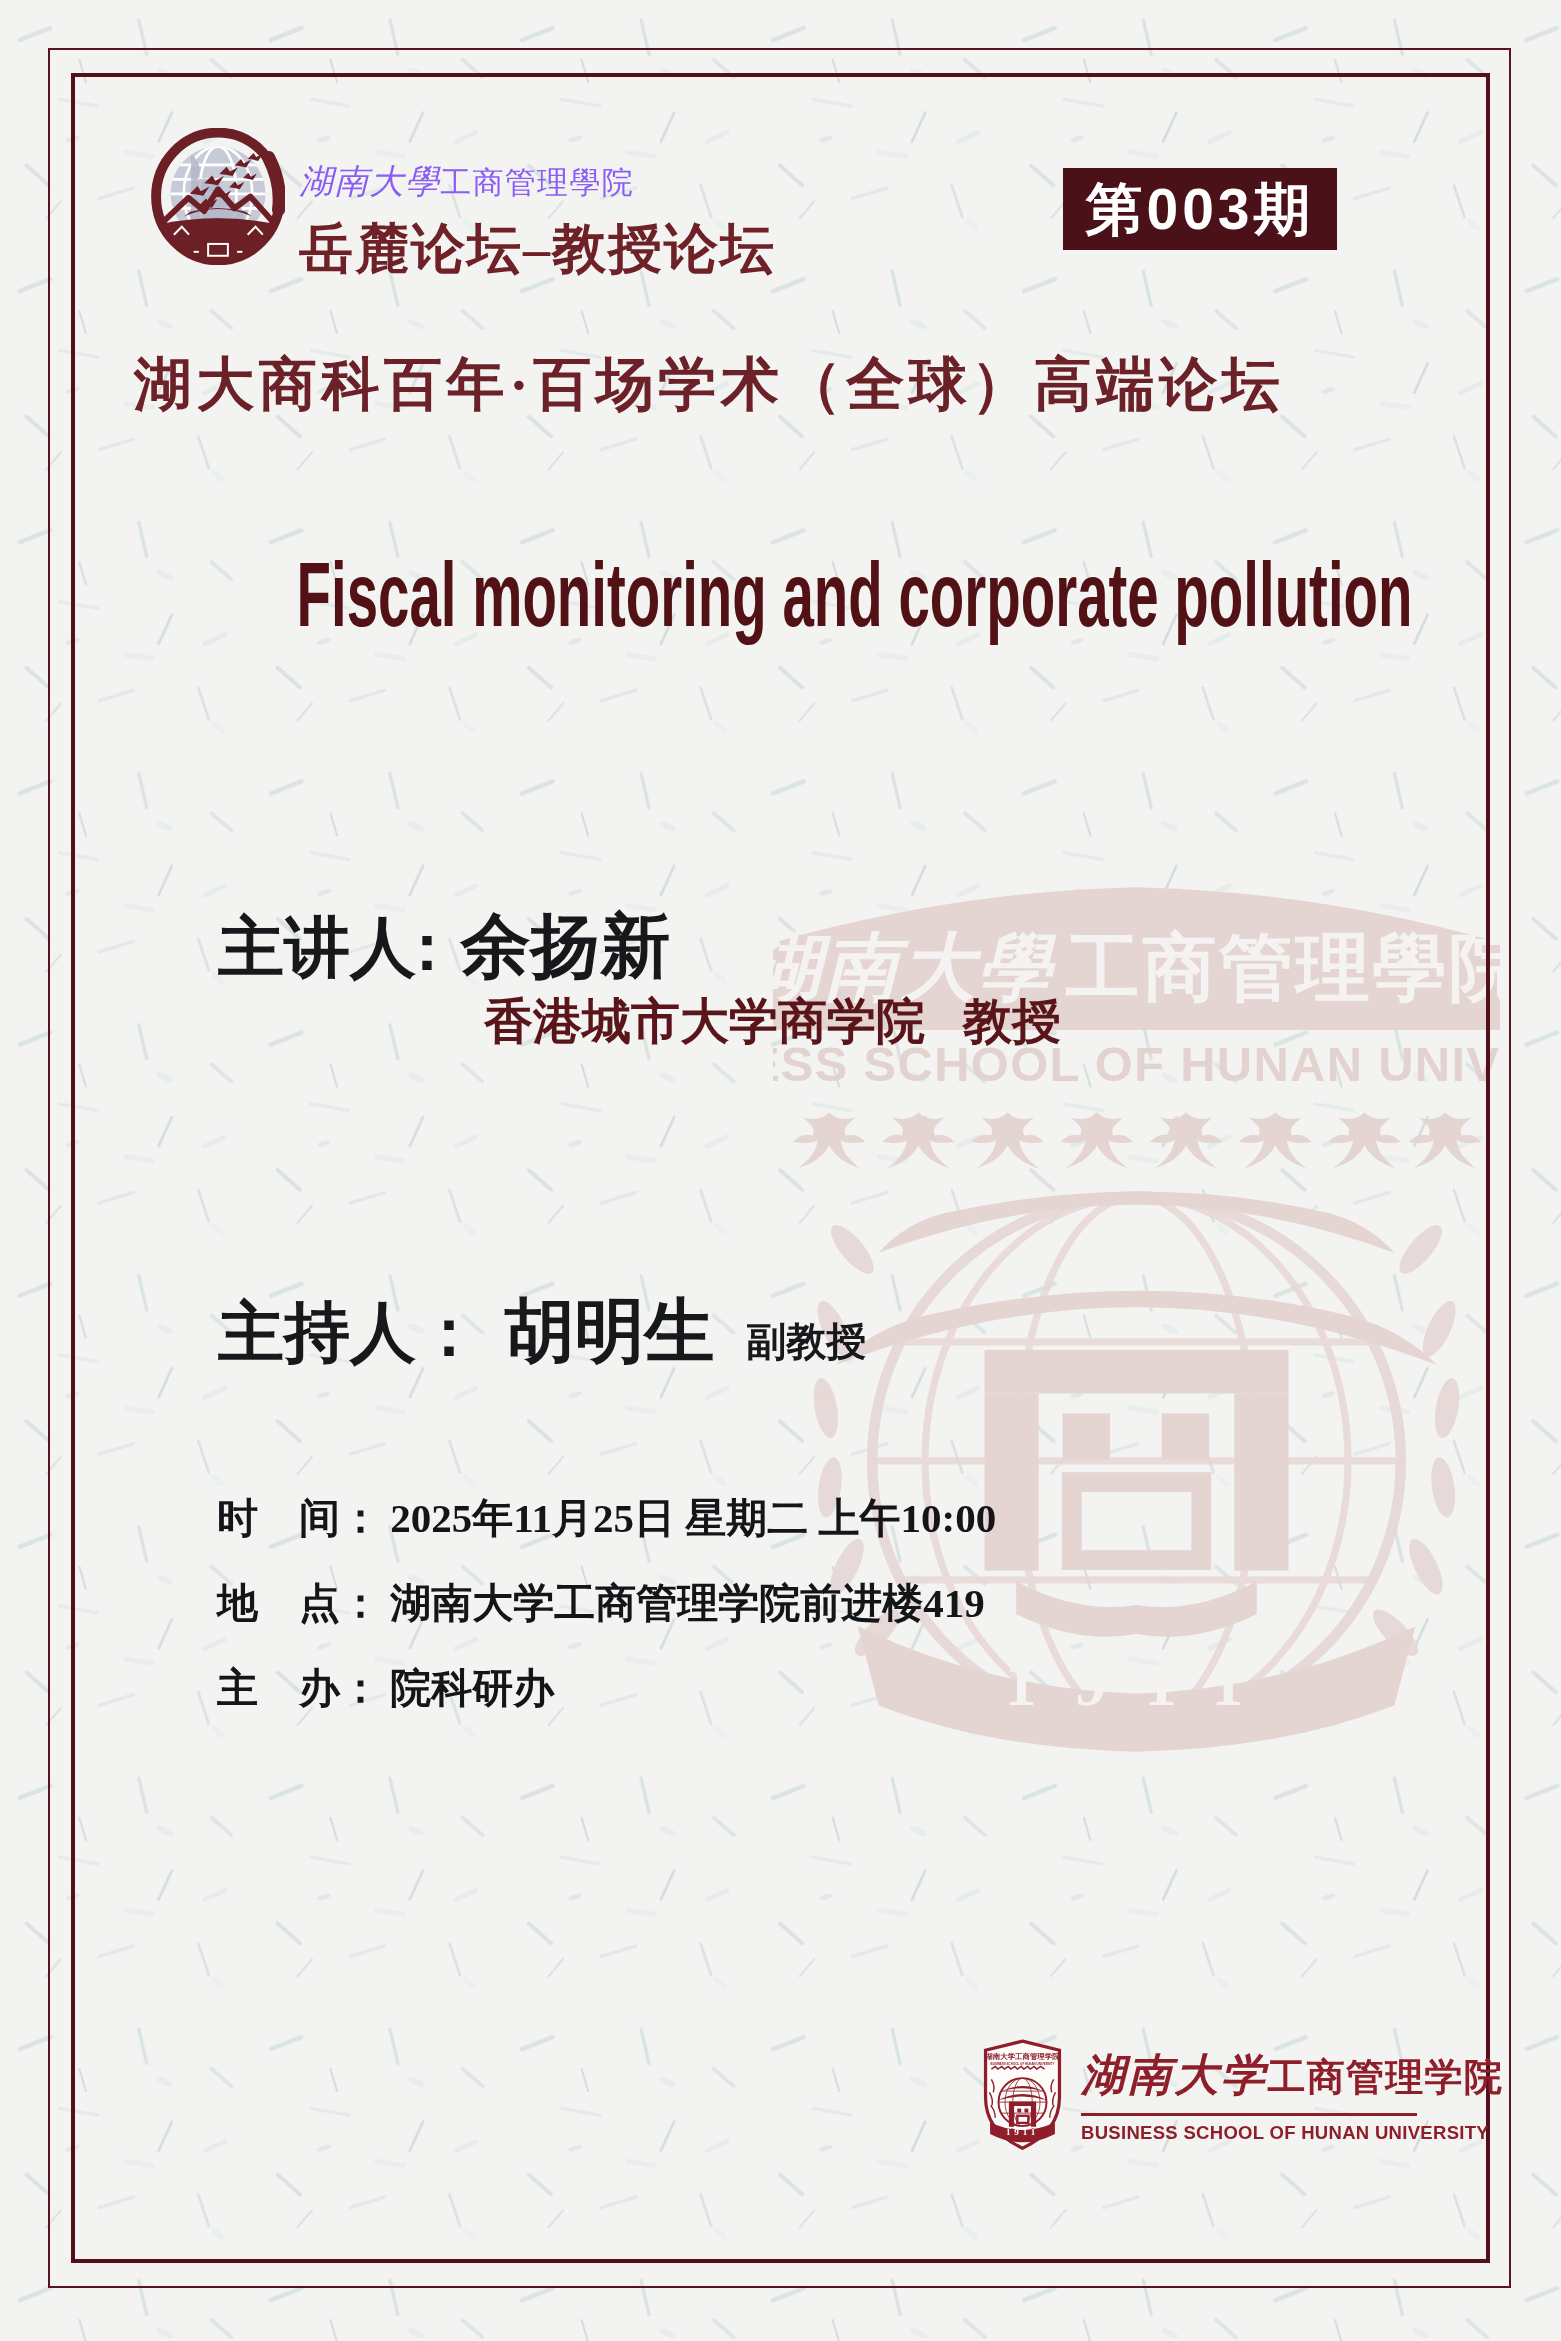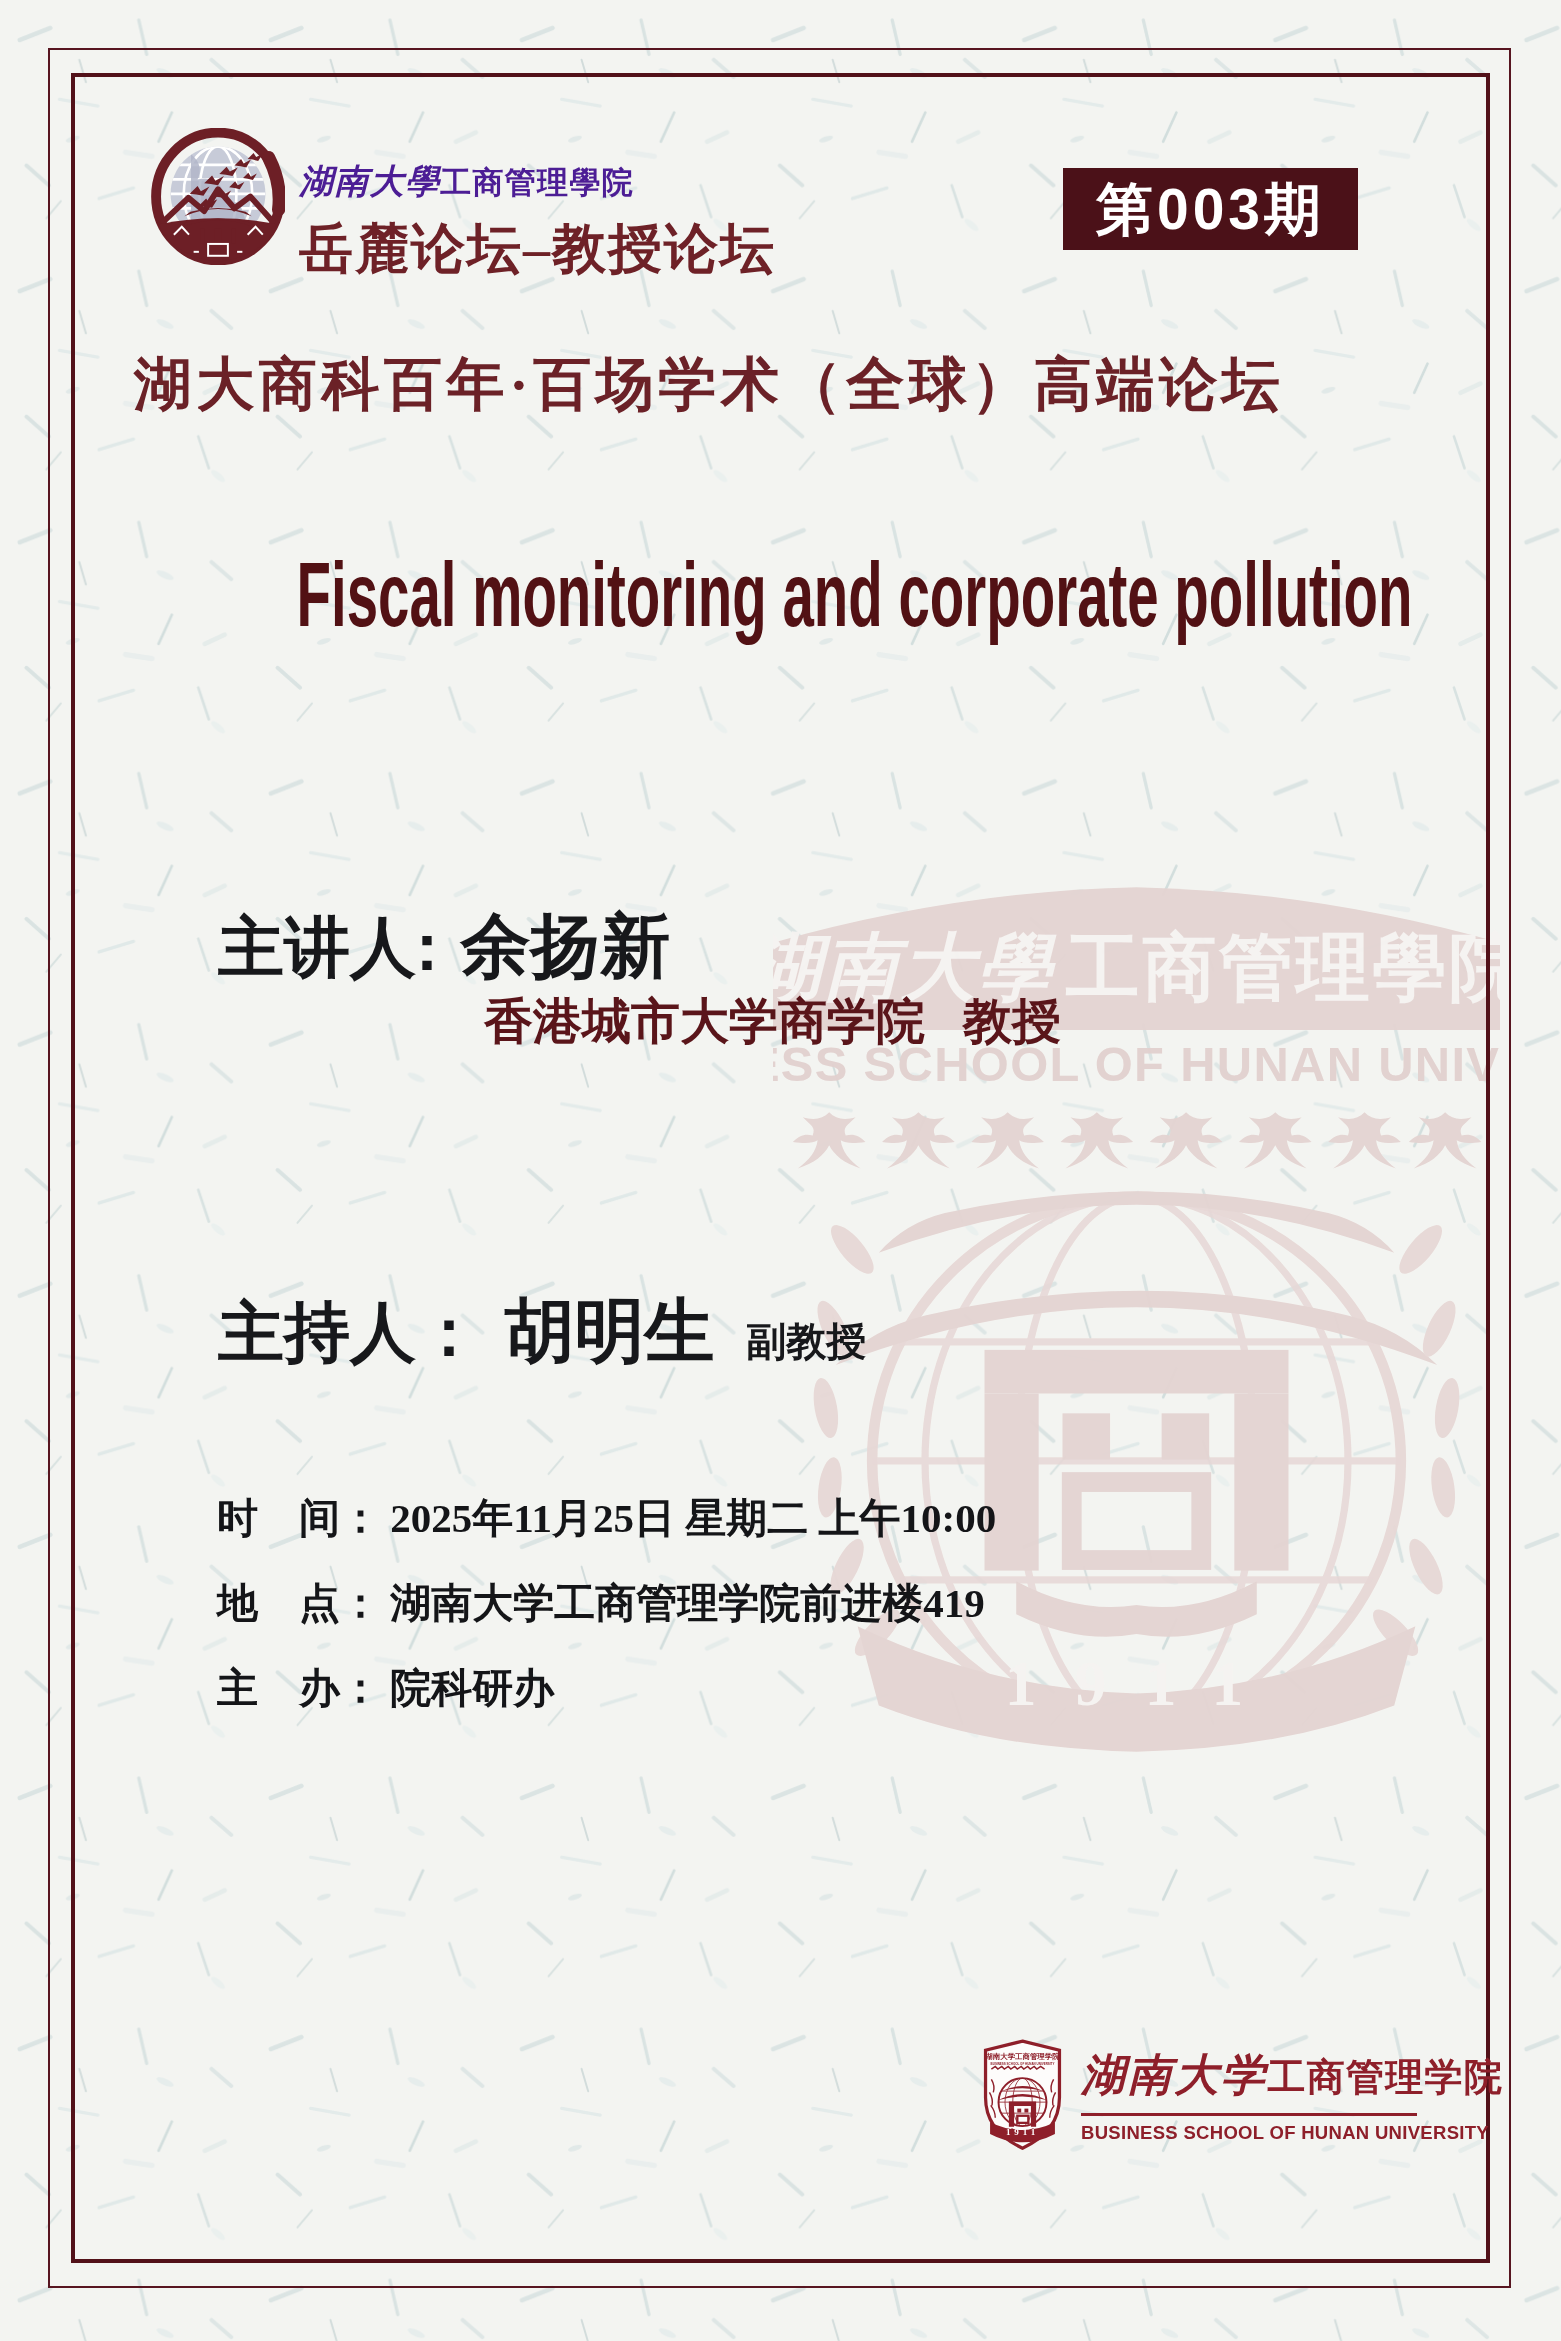--- a/index.html
+++ b/index.html
@@ -9,25 +9,25 @@
   
   .tex{left:0;top:0;width:1561px;height:2342px;z-index:0;}
   .wm{left:773px;top:879px;width:727px;height:873px;z-index:1;opacity:.95;}
   
   .frame{position:absolute;z-index:2;pointer-events:none;}
   .frame.outer{left:48px;top:48px;right:50px;bottom:54px;border:2.6px solid #571520;}
   .frame.inner{left:71px;top:73px;right:71px;bottom:79px;border:4.6px solid #521119;}
   
   .logo{left:151px;top:128px;width:134px;height:137px;z-index:3;}
   .masthead{left:299px;top:159px;z-index:3;}
-  .m-org{font-size:31px;font-weight:700;color:#4c1d95;letter-spacing:1.3px;white-space:nowrap;}
+  .m-org{font-size:31px;font-weight:400;color:#8b5cf6;letter-spacing:1.3px;white-space:nowrap;}
   .m-org .script{font-family:"Liberation Serif",serif;font-style:italic;font-size:34px;}
   .m-forum{margin-top:8px;font-family:"Liberation Serif",serif;font-weight:700;font-size:54px;
            color:#6e2127;letter-spacing:2px;white-space:nowrap;}
-  .badge{left:1063px;top:168px;width:295px;height:82px;background:#4b1118;z-index:3;
+  .badge{left:1063px;top:168px;width:274px;height:82px;background:#4b1118;z-index:3;
          color:#ffffff;font-weight:700;font-size:57px;letter-spacing:4px;text-align:center;
          line-height:82px;white-space:nowrap;}
   
   .series-title{left:0;top:346px;width:1418px;text-align:center;z-index:3;
         font-family:"Liberation Serif",serif;font-weight:700;font-size:58px;color:#6b2127;
         letter-spacing:4.6px;white-space:nowrap;}
   .main-title{left:0;top:543px;width:1561px;text-align:center;z-index:3;color:#521114;
         font-weight:700;font-size:91px;white-space:nowrap;transform:scaleX(.62);
         transform-origin:50% 50%;letter-spacing:0;}
   

